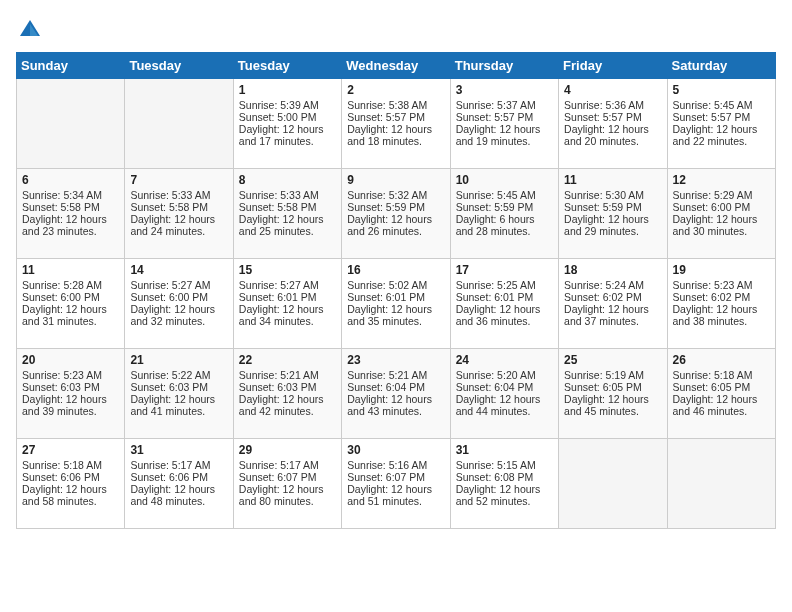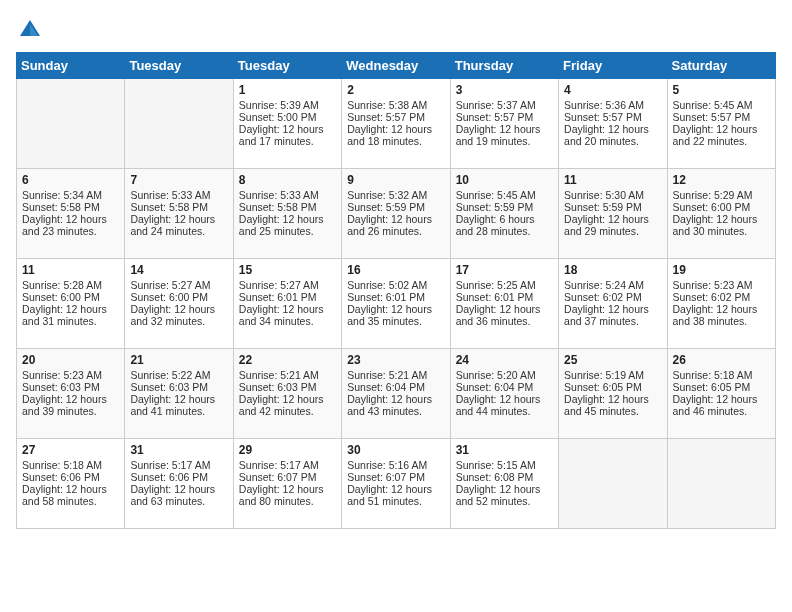--- a/index.html
+++ b/index.html
@@ -287,21 +287,21 @@
         <td>
         <span class="day-num">27</span>
         <span>Sunrise: 5:18 AM</span><br>
         <span>Sunset: 6:06 PM</span><br>
         <span>Daylight: 12 hours and 58 minutes.</span>
       </td>
         <td>
         <span class="day-num">31</span>
         <span>Sunrise: 5:17 AM</span><br>
         <span>Sunset: 6:06 PM</span><br>
-        <span>Daylight: 12 hours and 63 minutes.</span>
+        <span>Daylight: 12 hours and 48 minutes.</span>
       </td>
         <td>
         <span class="day-num">29</span>
         <span>Sunrise: 5:17 AM</span><br>
         <span>Sunset: 6:07 PM</span><br>
         <span>Daylight: 12 hours and 80 minutes.</span>
       </td>
         <td>
         <span class="day-num">30</span>
         <span>Sunrise: 5:16 AM</span><br>

